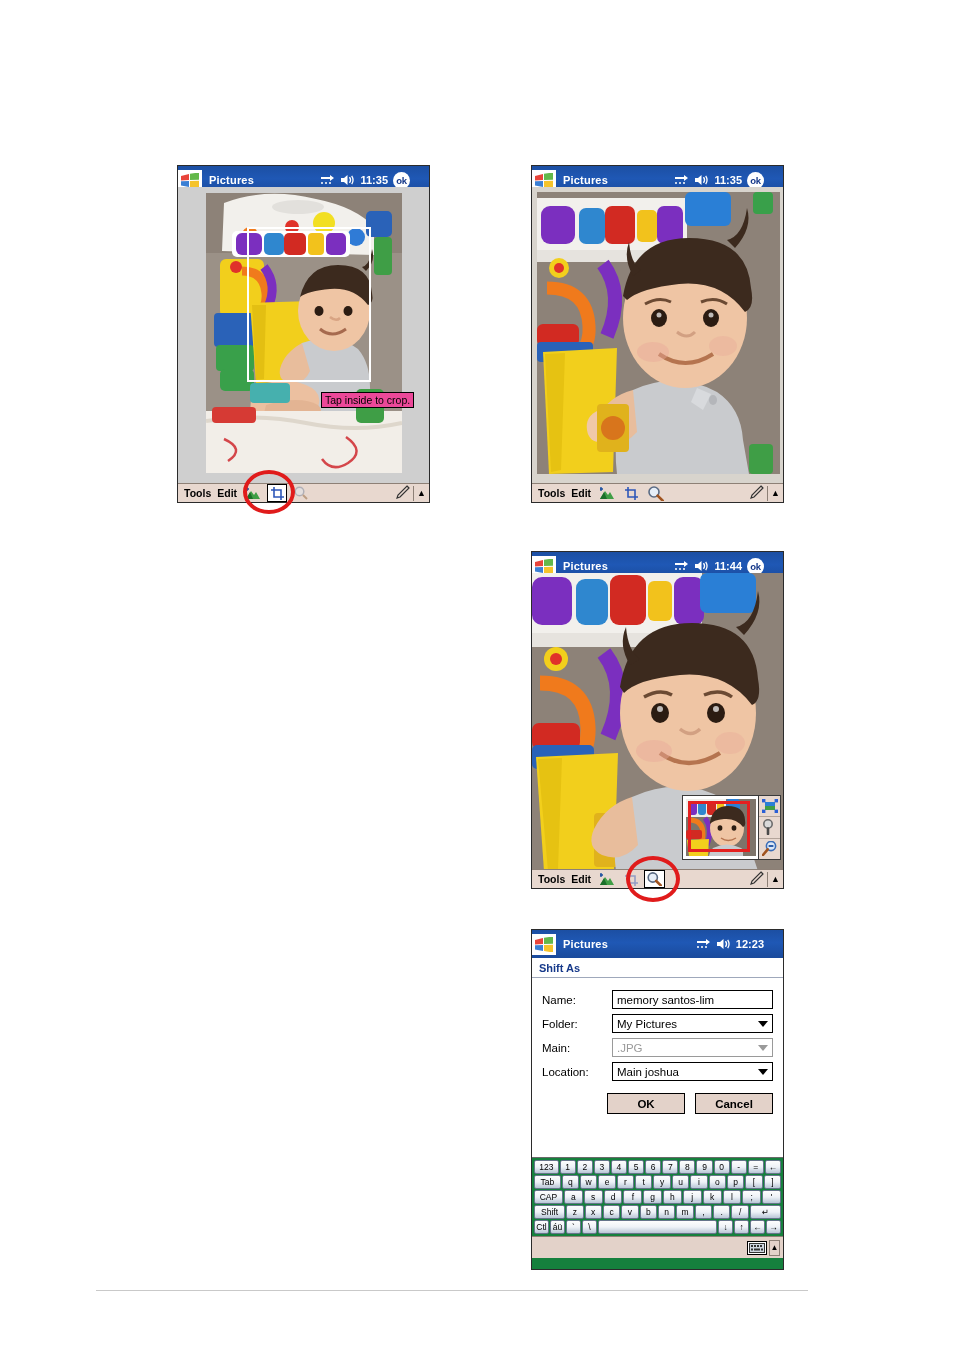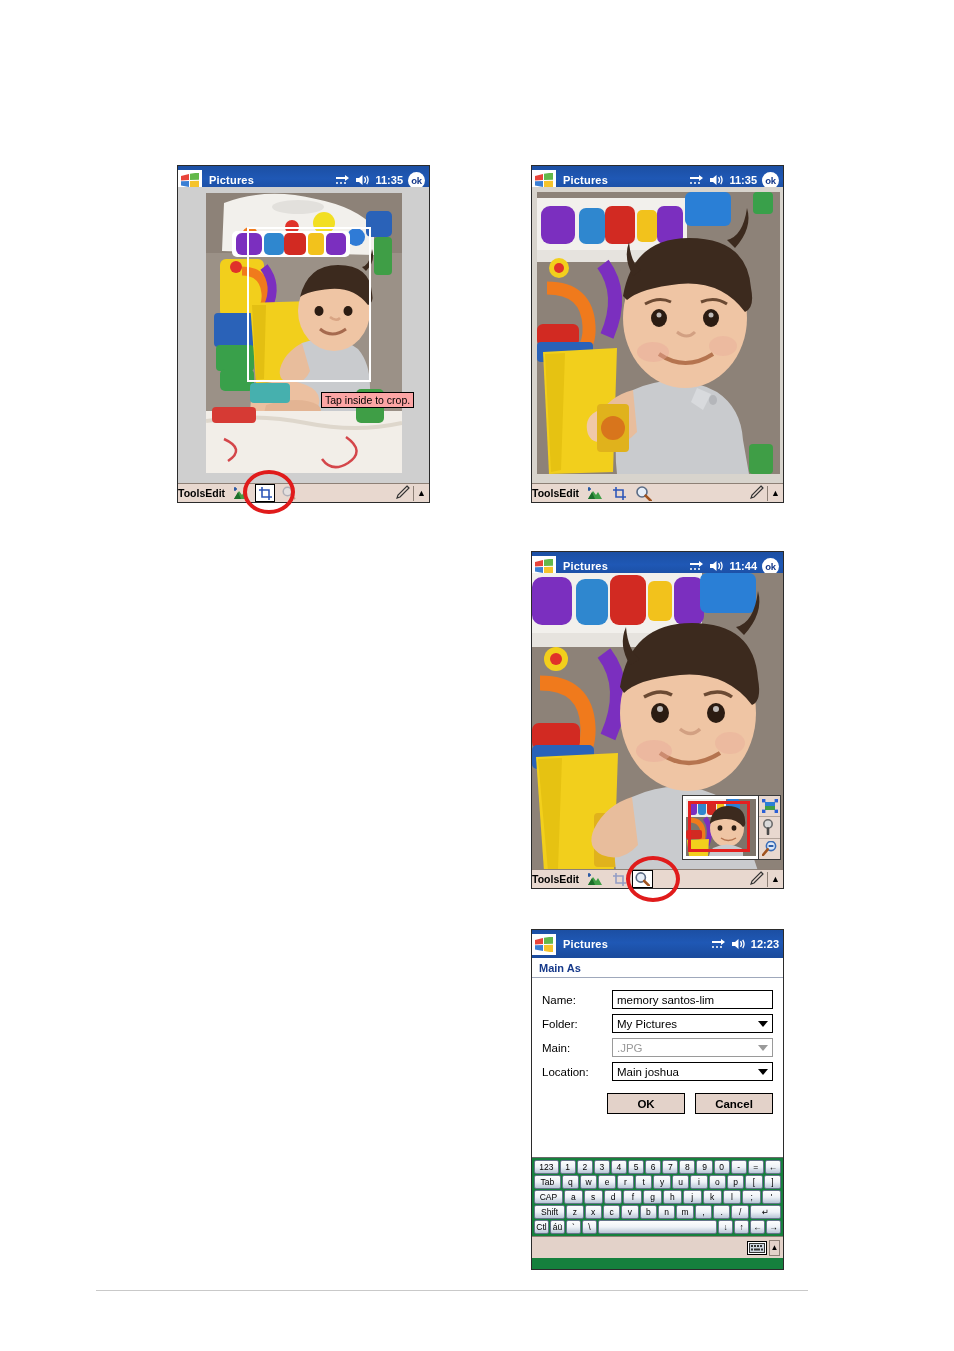--- a/index.html
+++ b/index.html
@@ -31,21 +31,21 @@
     flex:0 0 auto;
   }
   .flagsvg{display:block;}
   .wintitle{
     color:#ffffff;font-size:11px;font-weight:bold;
     margin-left:7px;letter-spacing:.2px;
     white-space:nowrap;
   }
   .tbright{
     margin-left:auto;display:flex;align-items:center;gap:5px;
-    padding-right:4px;
+    padding-right:19px;
   }
   .tbtime{color:#fff;font-size:11px;font-weight:bold;}
   .okbtn{
     width:17px;height:17px;border-radius:50%;
     background:#ffffff;color:#16398a;
     font-size:9.5px;font-weight:bold;
     display:flex;align-items:center;justify-content:center;
     letter-spacing:-.3px;
   }
 
@@ -59,21 +59,21 @@
   
   .cmdbar{
     position:absolute;left:0;right:0;bottom:0;
     height:19px;
     background:#e8d8cf;
     border-top:1px solid #8d8076;
     display:flex;align-items:center;
     font-size:10.5px;font-weight:bold;color:#000;
     box-sizing:border-box;
   }
-  .cmd-item{white-space:nowrap;}
+  .cmd-item{margin-left:6px;white-space:nowrap;}
   .cmd-icon{margin-left:8px;display:flex;align-items:center;}
   .cmd-right{margin-left:auto;display:flex;align-items:center;}
   .pen-sep{
     width:1px;height:15px;background:#8d8076;margin:0 3px;
   }
   .updown{font-size:9px;padding-right:3px;}
 
   .selbox{
     outline:1px solid #000;
     background:#ffffff;
@@ -86,21 +86,21 @@
   .ring{
     position:absolute;
     border:4px solid #e01b1b;
     border-radius:50%;
     box-sizing:border-box;
   }
 
   
   .tooltip{
     position:absolute;
-    background:#fca5a5;
+    background:#ec4899;
     border:1px solid #000;
     font-size:10.5px;
     color:#000;
     padding:1px 3px;
     white-space:nowrap;
   }
 
   
   .marquee{
     position:absolute;
@@ -643,21 +643,21 @@
       <svg width="15" height="12" viewBox="0 0 15 12">
         <path d="M1 4 H4 L7.5 1 V11 L4 8 H1 Z" fill="#fff"></path>
         <path d="M9.5 3.2 Q11.6 6 9.5 8.8" stroke="#fff" stroke-width="1.3" fill="none"></path>
         <path d="M11.7 1.8 Q14.4 6 11.7 10.2" stroke="#fff" stroke-width="1.3" fill="none"></path>
       </svg>
       <span class="tbtime">12:23</span>
     </div>
   </div>
 
   <div class="dlg-head">
-    <span>Main As</span>
+    <span>Shift As</span>
   </div>
 
   <div class="dlg-body" style="height:186px;">
     <div class="frm">
 
       <div class="frow">
         <div class="flabel">Name:</div>
         <div class="fctl">
           <span class="fval">memory santos-lim</span>
         </div>

